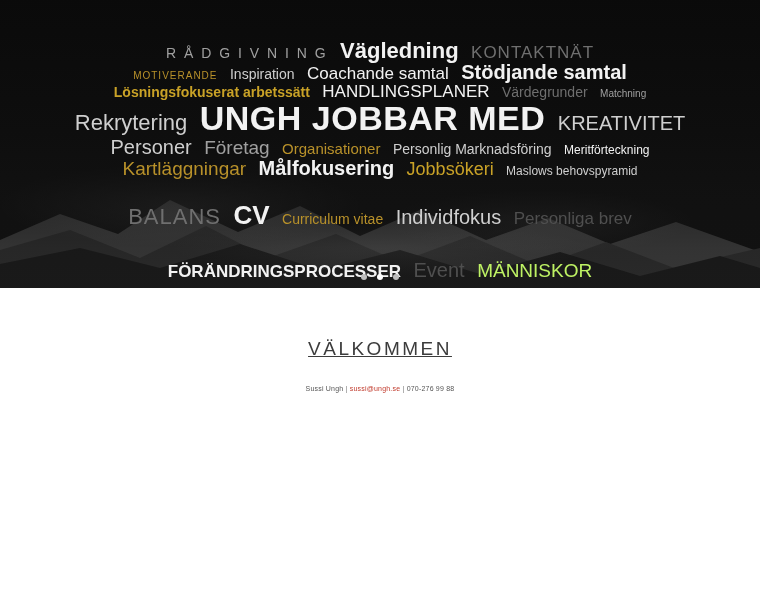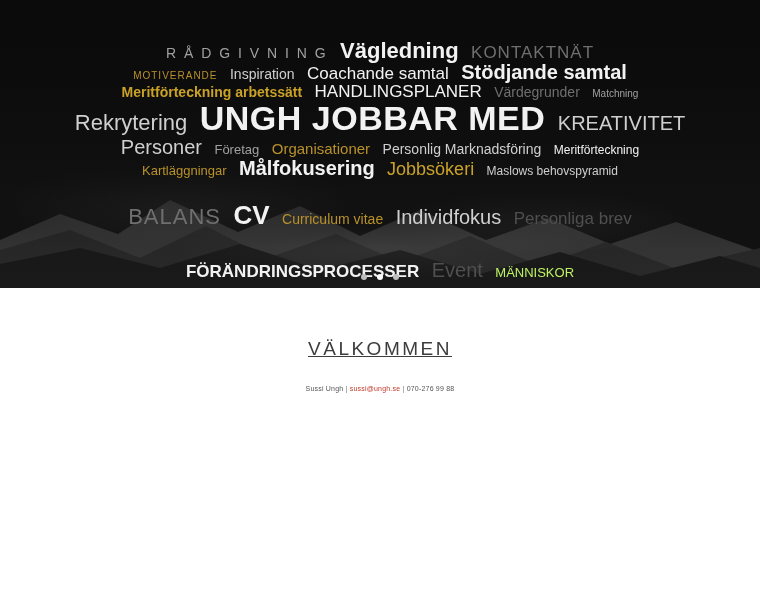--- a/index.html
+++ b/index.html
@@ -70,21 +70,21 @@
     white-space: nowrap;
   }
   .wc {
     display: inline-block;
     vertical-align: baseline;
     margin: 0 4px;
     cursor: pointer;
   }
   .s11 { font-size: 10px; }
   .s12 { font-size: 12px; }
-  .s13 { font-size: 13px; }
+  .s13 { font-size: 19px; }
   .s14 { font-size: 14px; }
   .s15 { font-size: 15px; }
   .s16 { font-size: 20px; }
   .s17 { font-size: 17px; }
   .s18 { font-size: 18px; }
   .s20 { font-size: 20px; }
   .s22 { font-size: 22px; }
   .s26 { font-size: 26px; }
   .s34 { font-size: 34px; letter-spacing: 0.5px; }
 
@@ -184,21 +184,21 @@
       </div>
 
       <div class="wc-line">
         <span class="wc s11 c-gold2 track1">MOTIVERANDE</span>
         <span class="wc s14 c-ltgray">Inspiration</span>
         <span class="wc s17 c-white">Coachande samtal</span>
         <span class="wc s16 bold c-white">Stödjande samtal</span>
       </div>
 
       <div class="wc-line">
-        <span class="wc s14 bold c-gold">Meritförteckning arbetssätt</span>
+        <span class="wc s14 bold c-gold">Lösningsfokuserat arbetssätt</span>
         <span class="wc s17 c-white">HANDLINGSPLANER</span>
         <span class="wc s14 c-dgray">Värdegrunder</span>
         <span class="wc s11 c-gray">Matchning</span>
       </div>
 
       <div class="wc-line">
         <span class="wc s22 light c-ltgray">Rekrytering</span>
         <span class="wc s34 bold c-white">UNGH JOBBAR MED</span>
         <span class="wc s16 c-ltgray">KREATIVITET</span>
       </div>

